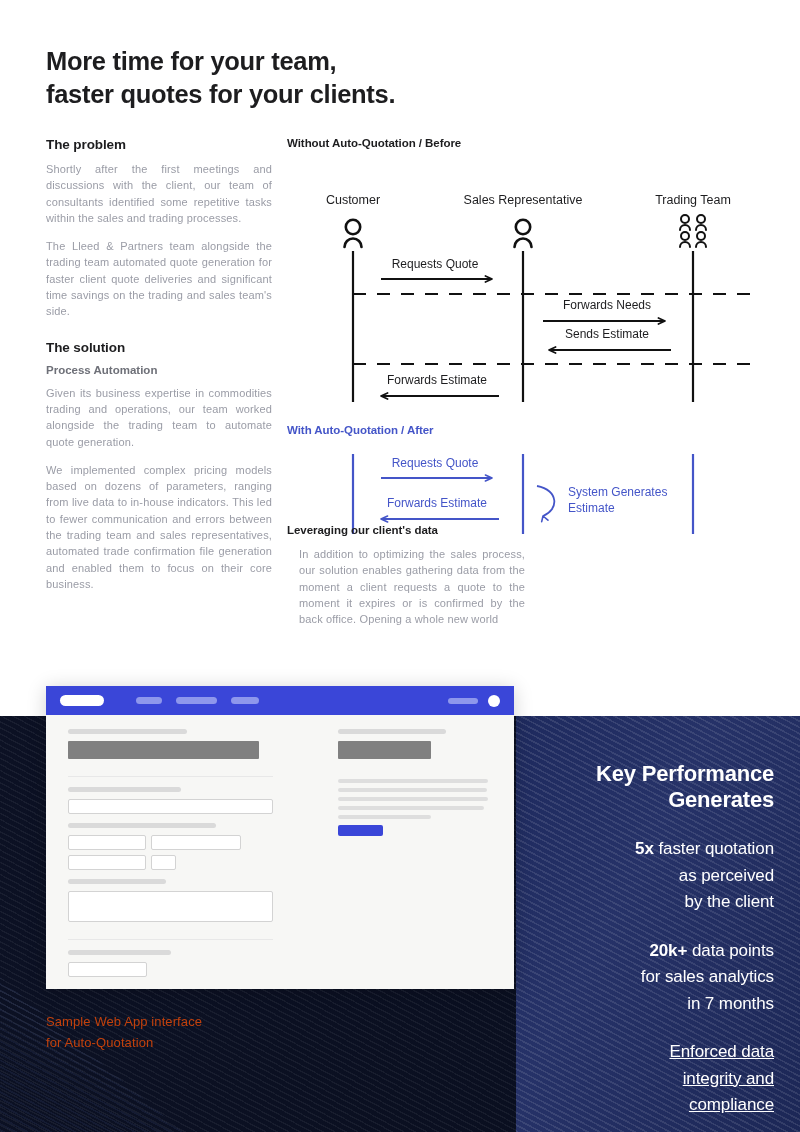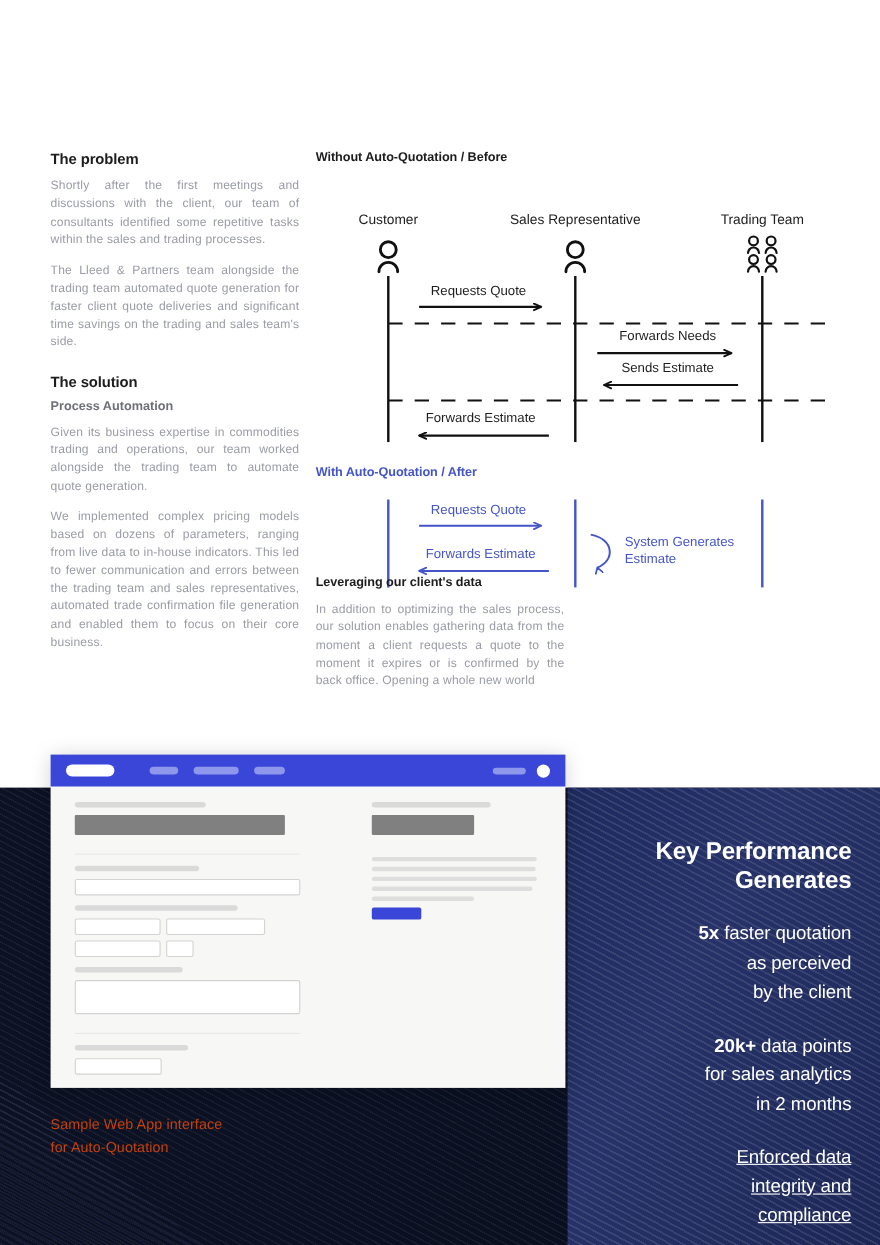--- a/index.html
+++ b/index.html
@@ -48,21 +48,21 @@
 
   .seq-svg { display: block; }
 
   
   .lev-wrap { position: absolute; left: 287px; top: 524px; width: 470px; }
   .lev-title {
     font-size: 11.5px; font-weight: bold; color: #1d1d1f;
     letter-spacing: -0.05px; margin-bottom: 10px;
   }
   .lev-cols { display: flex; gap: 39px; }
-  .lev-col { width: 226px; }
+  .lev-col { width: 226px; margin-left: 12px; }
 
   
   .dark-band {
     position: absolute; left: 0; top: 716px; width: 800px; height: 416px;
     overflow: hidden;
     background:
       repeating-linear-gradient(28deg,
         rgba(255,255,255,0.055) 0px,
         rgba(255,255,255,0.055) 1.3px,
         rgba(255,255,255,0) 1.3px,
@@ -174,20 +174,24 @@
     position: absolute; left: 46px; top: 1011px; width: 300px;
     font-size: 13px; line-height: 21px; color: #c2410c;
     letter-spacing: 0.1px;
   }
 </style>
 </head>
 <body>
 
 <div class="page">
 
+  <h1 class="headline">
+    <span>More time for your team,</span>
+    <span class="l2">faster quotes for your clients.</span>
+  </h1>
 
   <div class="left-col">
     <div class="h-section">The problem</div>
     <p class="body-p">Shortly after the first meetings and discussions with the client, our team of consultants identified some repetitive tasks within the sales and trading processes.</p>
     <p class="body-p">The Lleed &amp; Partners team alongside the trading team automated quote generation for faster client quote deliveries and significant time savings on the trading and sales team's side.</p>
     <div class="gap-before-solution"></div>
     <div class="h-section">The solution</div>
     <div class="h-sub">Process Automation</div>
     <p class="body-p">Given its business expertise in commodities trading and operations, our team worked alongside the trading team to automate quote generation.</p>
     <p class="body-p">We implemented complex pricing models based on dozens of parameters, ranging from live data to in-house indicators. This led to fewer communication and errors between the trading team and sales representatives, automated trade confirmation file generation and enabled them to focus on their core business.</p>
@@ -307,21 +311,21 @@
           <b>5x</b>
           <span>faster quotation</span><br>
           <span>as perceived</span><br>
           <span>by the client</span>
         </div>
 
         <div class="kpi-item">
           <b>20k+</b>
           <span>data points</span><br>
           <span>for sales analytics</span><br>
-          <span>in 2 months</span>
+          <span>in 7 months</span>
         </div>
 
         <div class="kpi-item">
           <span>Enforced data</span><br>
           <span>integrity and</span><br>
           <span>compliance</span>
         </div>
       </div>
     </div>
   </div>

